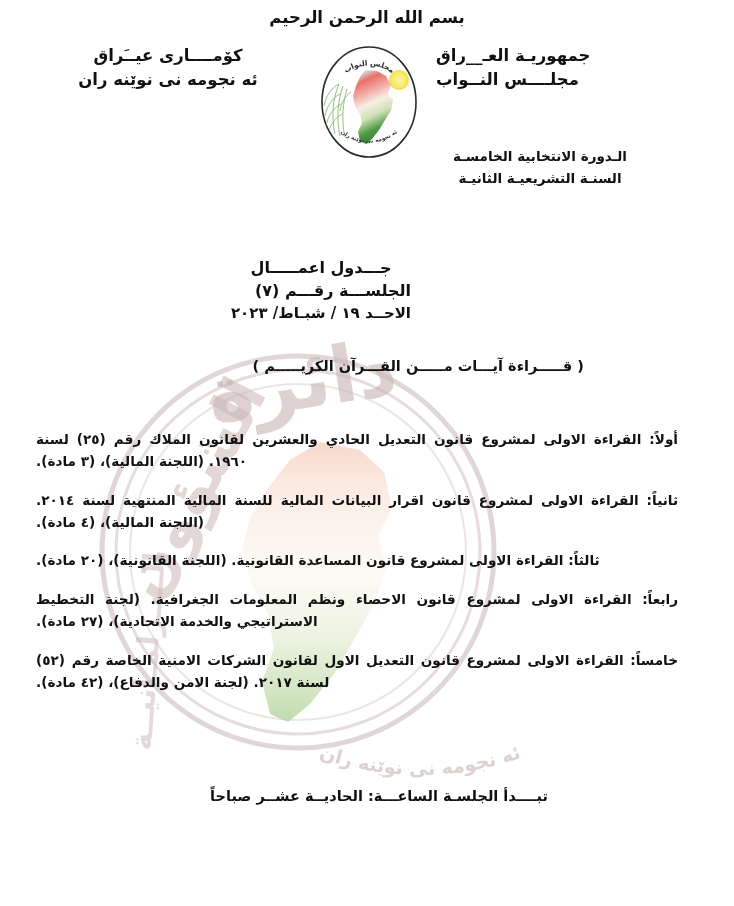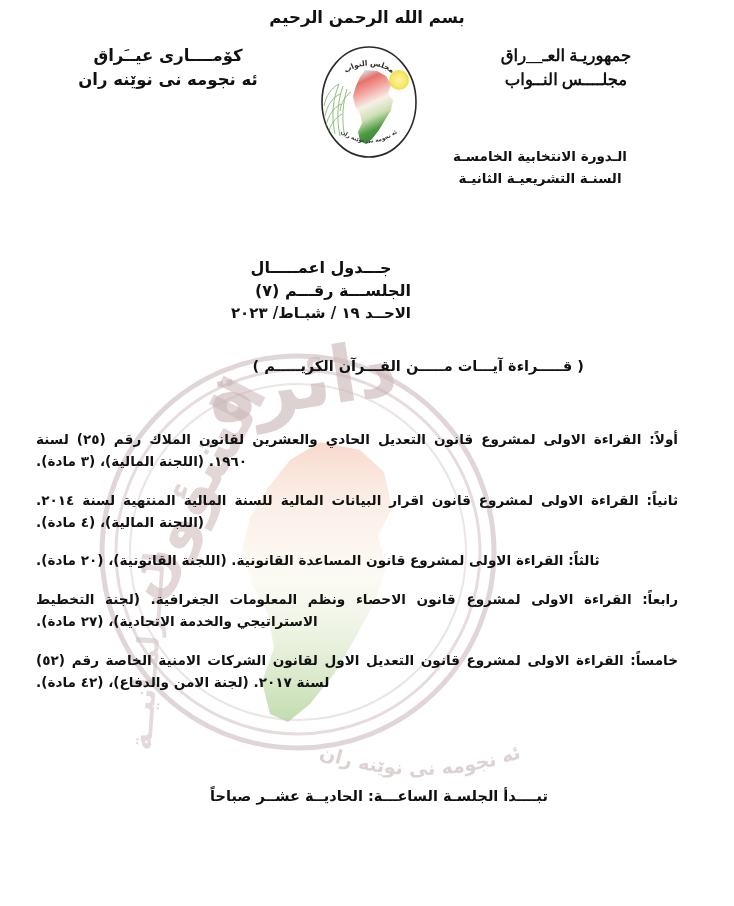--- a/index.html
+++ b/index.html
@@ -63,23 +63,22 @@
     left: 0;
     width: 734px;
     height: 120px;
     z-index: 3;
   }
   .org-ar {
     position: absolute;
     right: 38px;
     top: 6px;
     width: 260px;
-    text-align: center;
-    color: #111111;
-    font-family: Liberation Serif, serif;
+    text-align: left;
+    color: #111111;
   }
   .org-ku {
     position: absolute;
     left: 38px;
     top: 6px;
     width: 260px;
     text-align: center;
     color: #111111;
   }
   .org-ar .l1, .org-ku .l1 {

